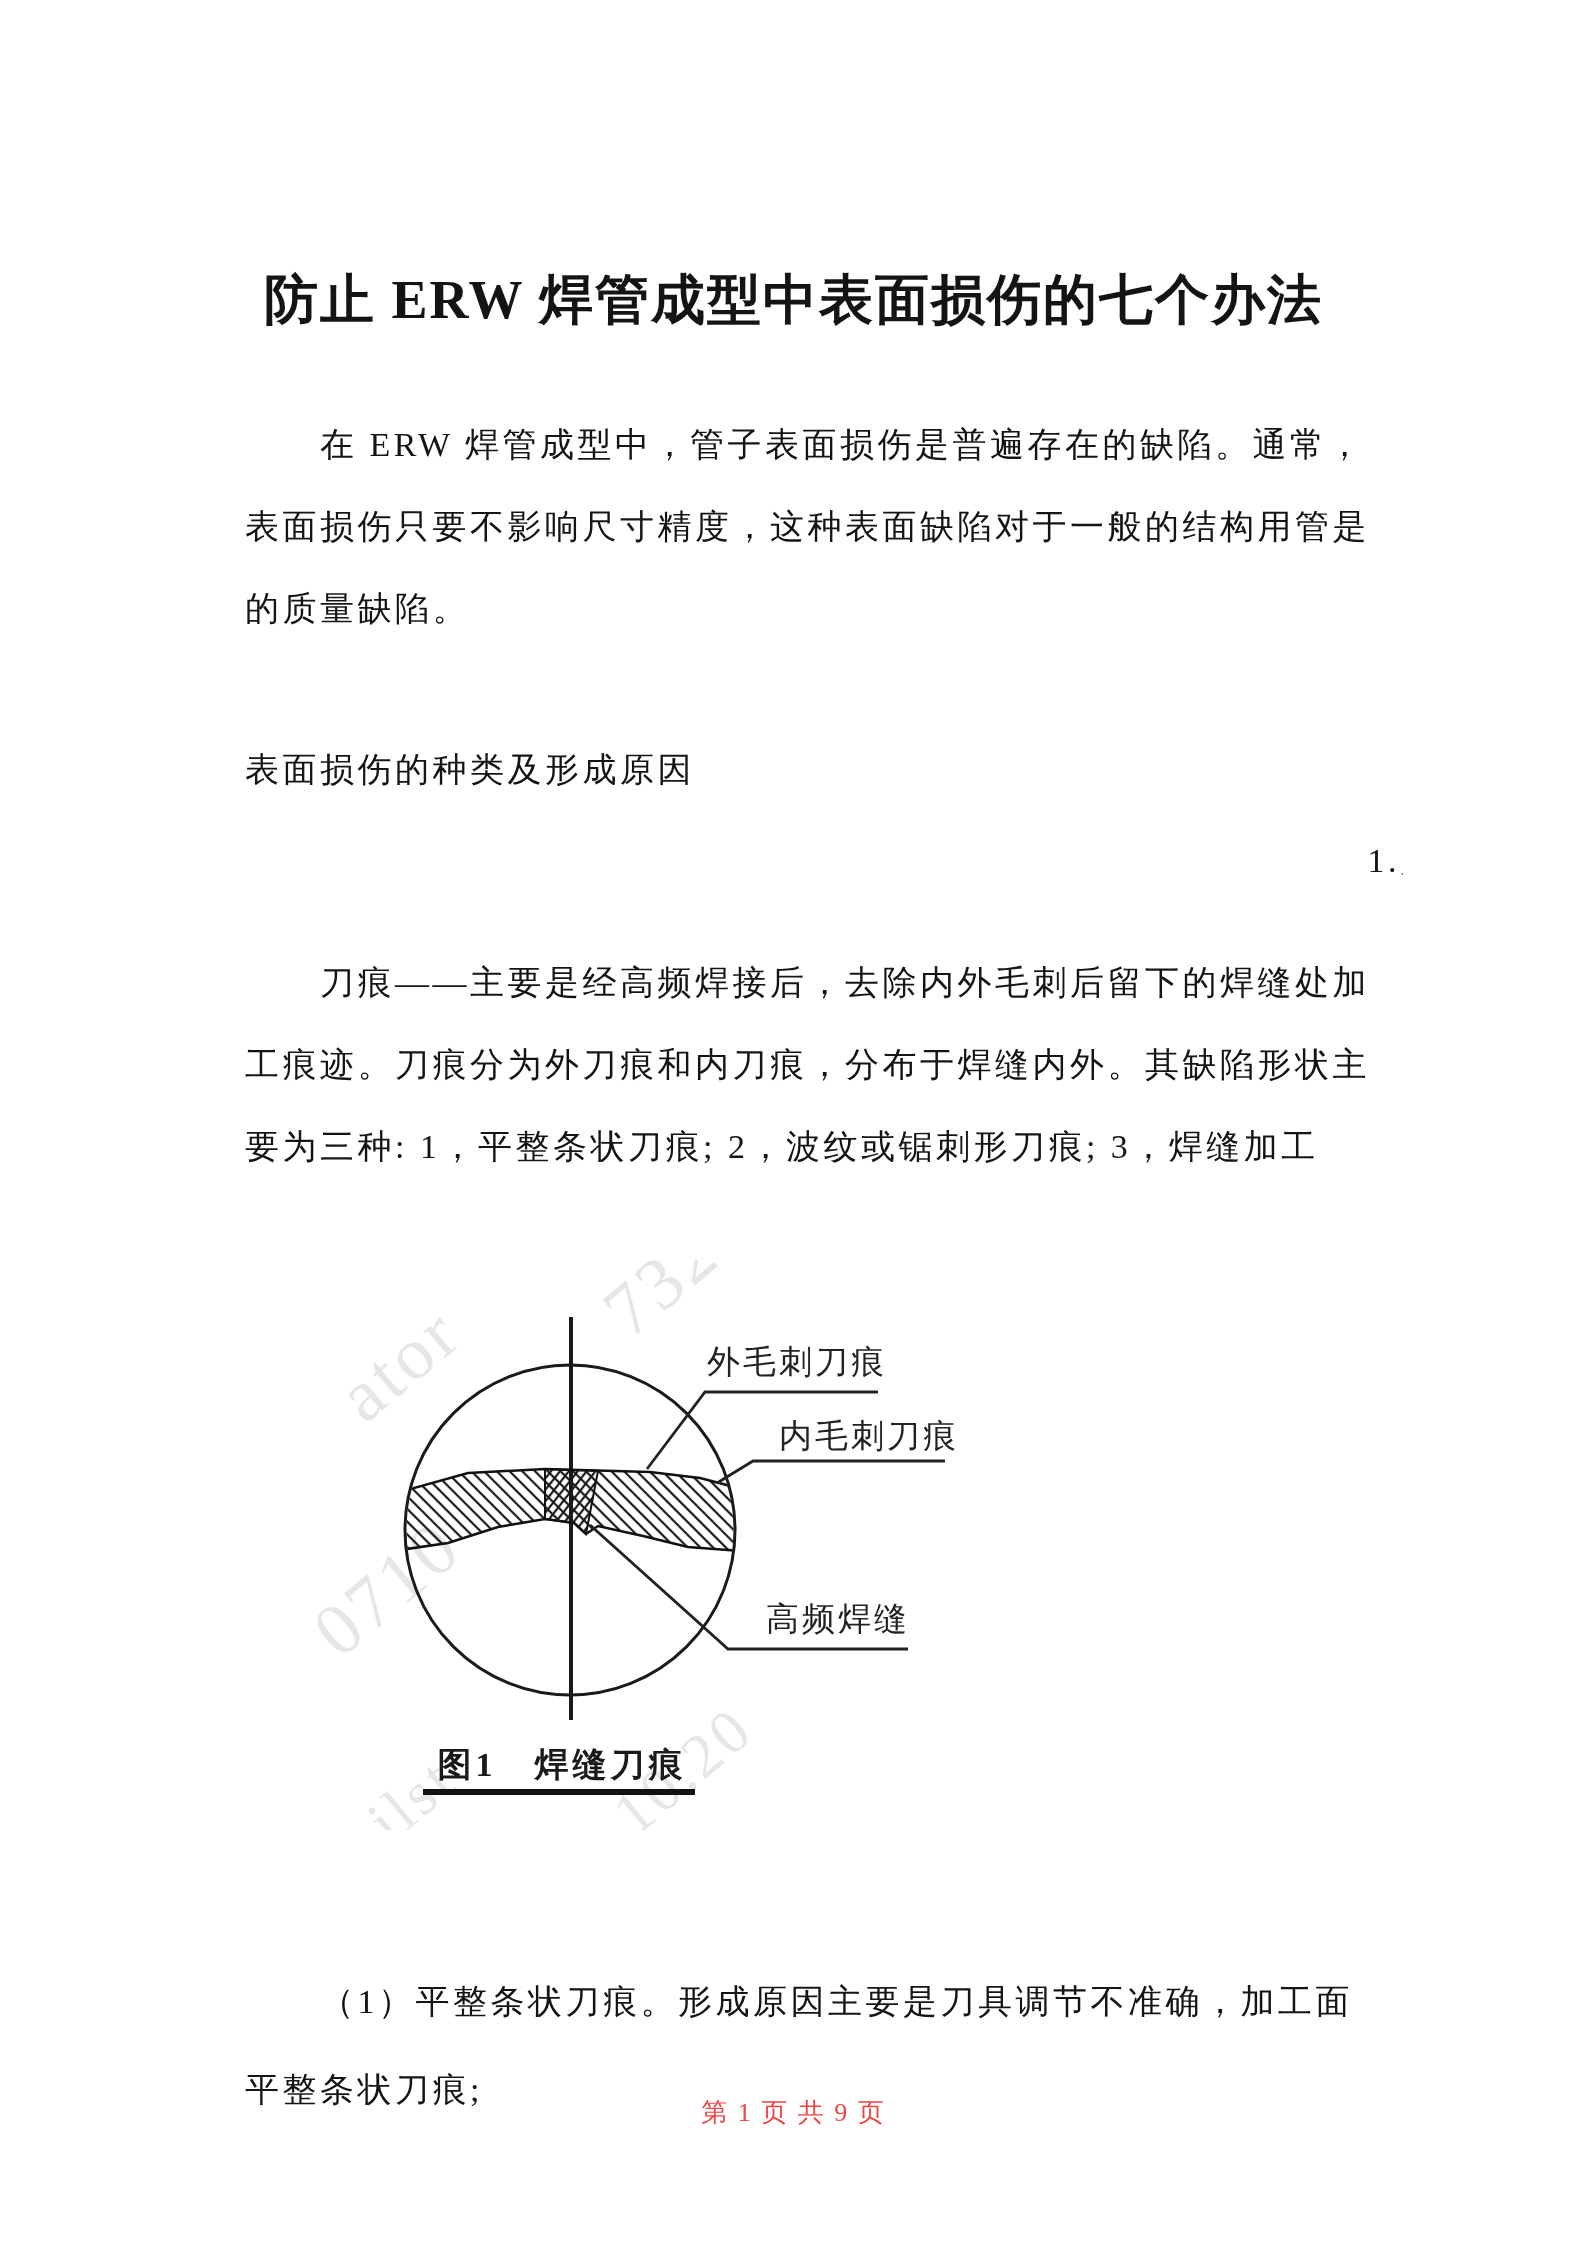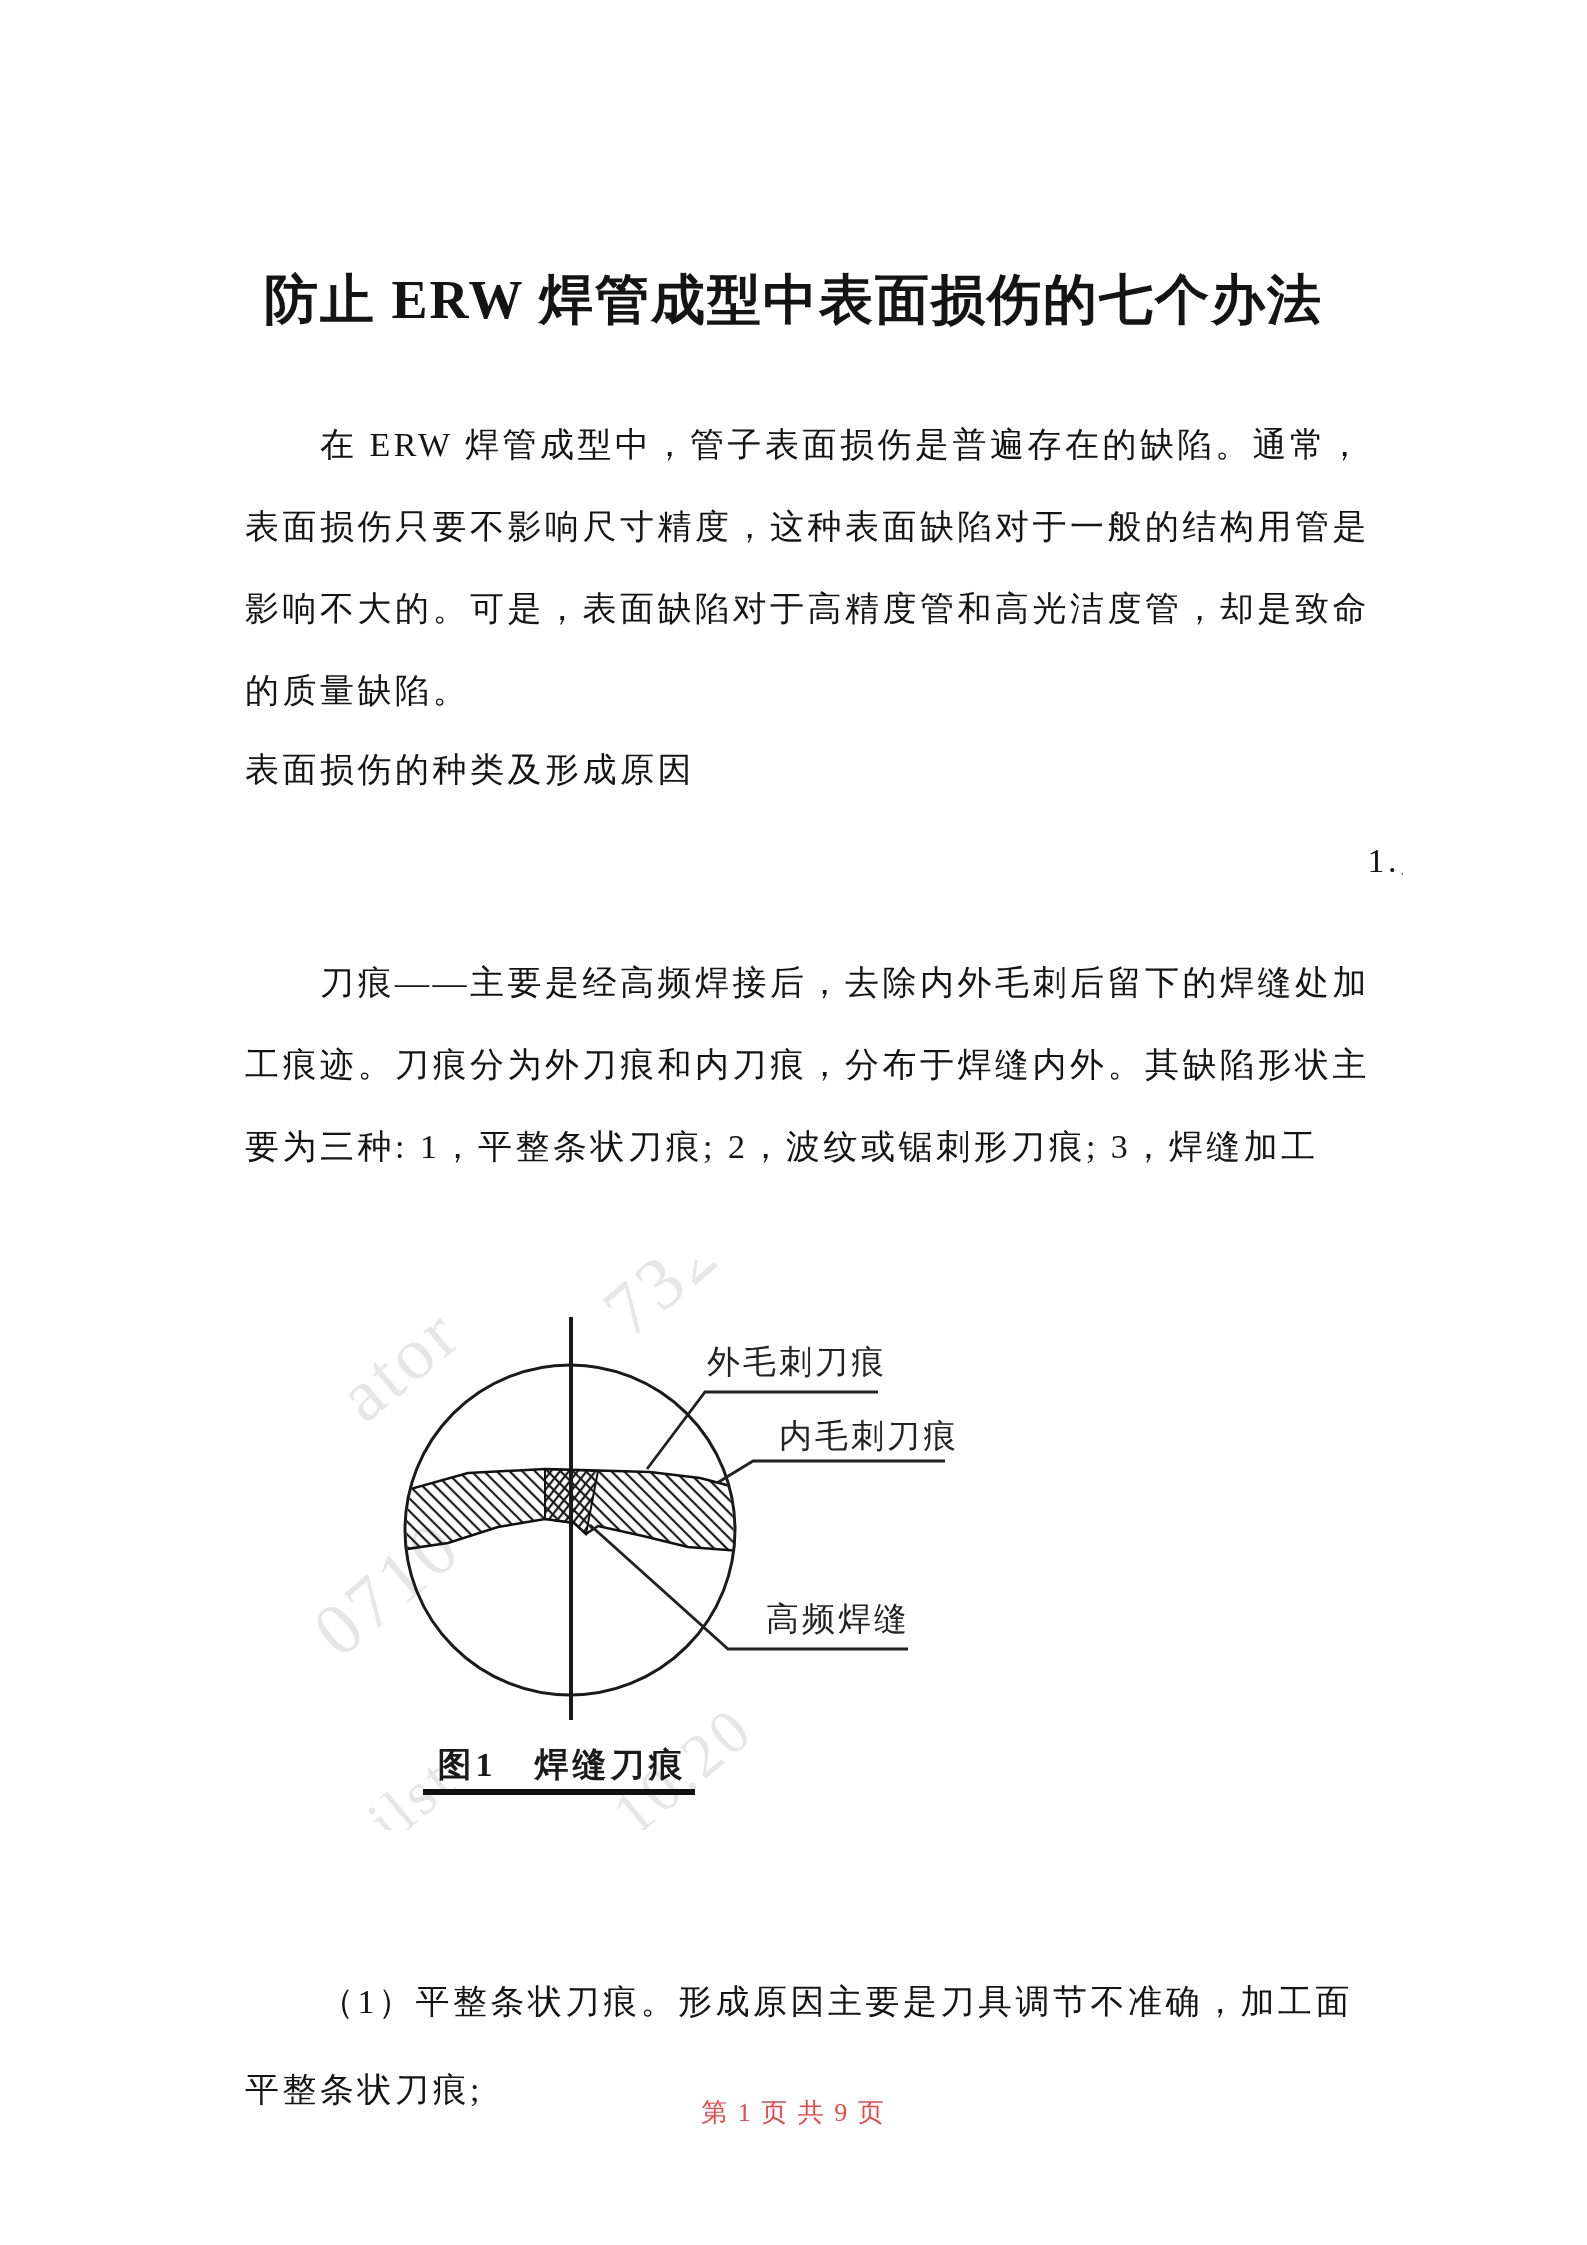--- a/index.html
+++ b/index.html
@@ -51,21 +51,20 @@
 </head>
 <body>
 
 <div class="page">
 
   <h1 class="title">防止 ERW 焊管成型中表面损伤的七个办法</h1>
 
   <div class="para p1">
       <div class="line">　　在 ERW 焊管成型中，管子表面损伤是普遍存在的缺陷。通常，</div>
       <div class="line">表面损伤只要不影响尺寸精度，这种表面缺陷对于一般的结构用管是</div>
-      <div class="line">影响不大的。可是，表面缺陷对于高精度管和高光洁度管，却是致命</div>
       <div class="line">的质量缺陷。</div>
     </div>
 
   <div class="heading">表面损伤的种类及形成原因</div>
 
   <div class="sub">　　1.刀痕</div>
 
   <div class="para p2">
       <div class="line">　　刀痕——主要是经高频焊接后，去除内外毛刺后留下的焊缝处加</div>
       <div class="line">工痕迹。刀痕分为外刀痕和内刀痕，分布于焊缝内外。其缺陷形状主</div>

